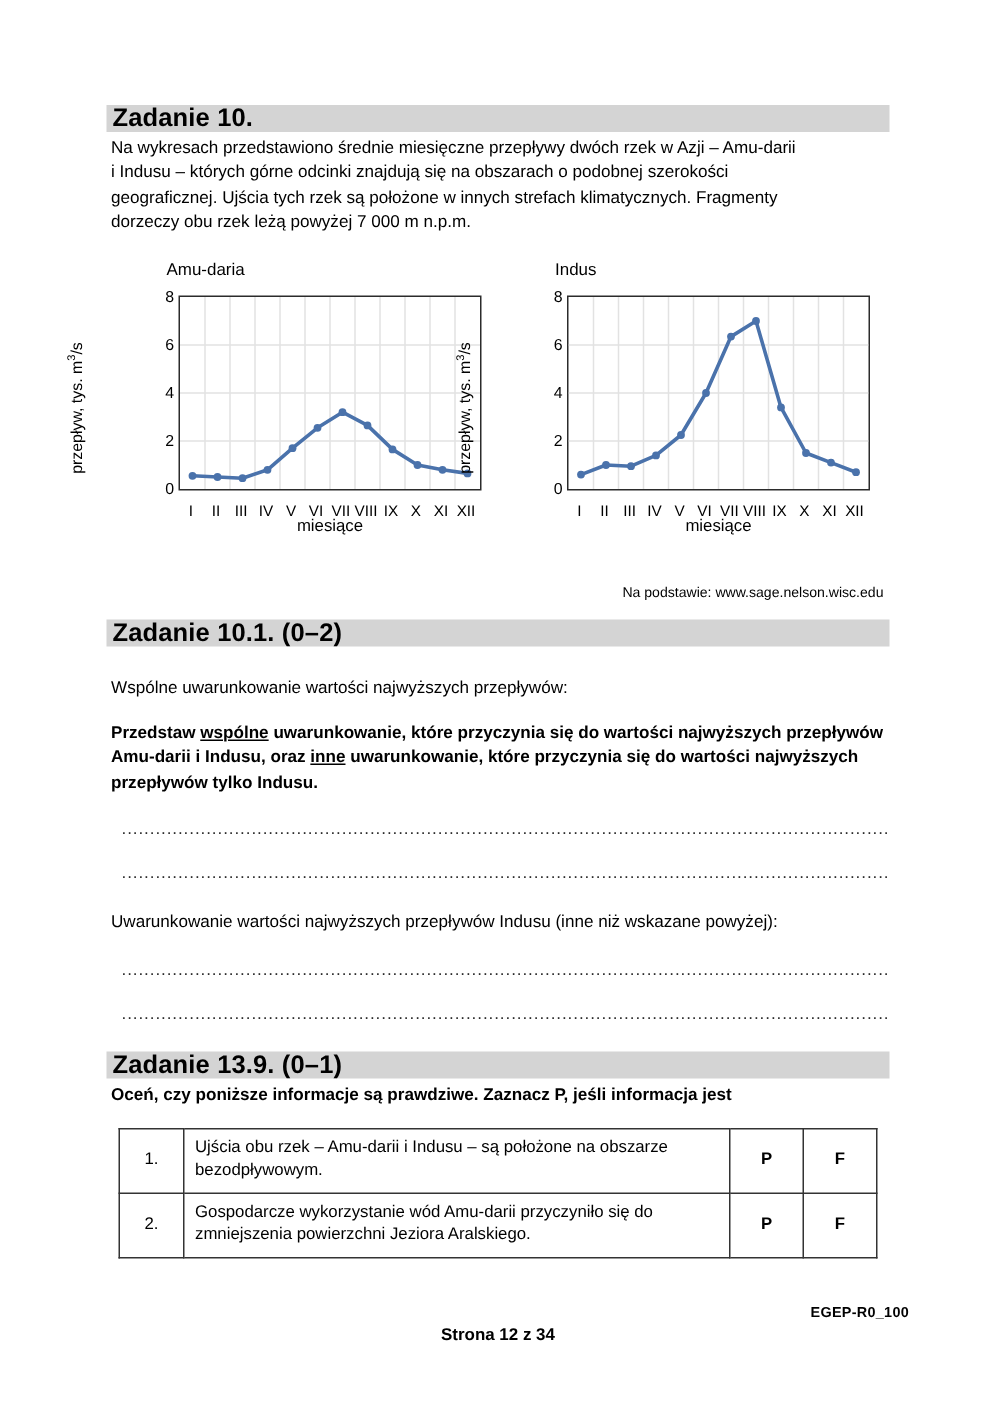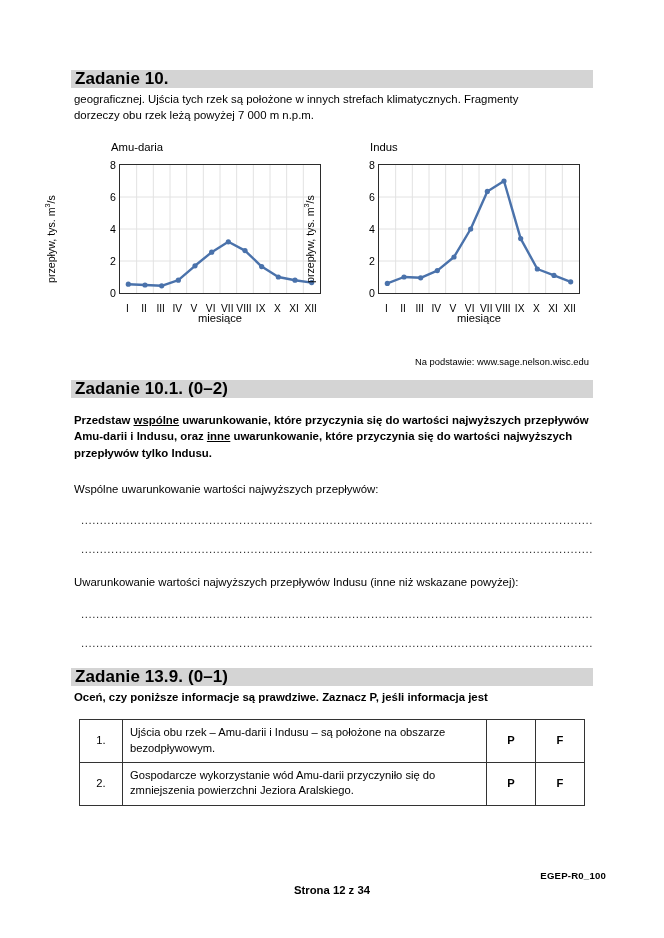--- a/index.html
+++ b/index.html
@@ -197,20 +197,22 @@
 </style>
 </head>
 <body>
 
 <div class="page">
   <div class="content">
 
     <div class="task-bar">Zadanie 10.</div>
 
     <div class="para">
+      <div>Na wykresach przedstawiono średnie miesięczne przepływy dwóch rzek w Azji – Amu-darii</div>
+      <div>i Indusu – których górne odcinki znajdują się na obszarach o podobnej szerokości</div>
       <div>geograficznej. Ujścia tych rzek są położone w innych strefach klimatycznych. Fragmenty</div>
       <div>dorzeczy obu rzek leżą powyżej 7 000 m n.p.m.</div>
     </div>
 
     <div class="charts">
 
       <div class="chart left">
         <div class="chart-title">Amu-daria</div>
         <div class="plot-wrap">
           <div class="ylabel"><span>przepływ, tys. m</span><sup>3</sup><span>/s</span></div>
@@ -335,23 +337,23 @@
           <div class="xlabel">miesiące</div>
         </div>
       </div>
     </div>
 
     <div class="source">Na podstawie: www.sage.nelson.wisc.edu</div>
 
     <div class="task-bar" style="margin-top:13px">Zadanie 10.1. (0–2)</div>
 
 
+    <div class="para" style="margin-top:20px">Wspólne uwarunkowanie wartości najwyższych przepływów:</div>
+
     <div class="para bold" style="margin-top:14px"><span>Przedstaw </span><span class="u">wspólne</span><span> uwarunkowanie, które przyczynia się do wartości najwyższych przepływów Amu-darii i Indusu, oraz </span><span class="u">inne</span><span> uwarunkowanie, które przyczynia się do wartości najwyższych przepływów tylko Indusu.</span></div>
-
-    <div class="para" style="margin-top:20px">Wspólne uwarunkowanie wartości najwyższych przepływów:</div>
 
     <div class="dots">.............................................................................................................................................................</div>
     <div class="dots">.............................................................................................................................................................</div>
 
     <div class="para" style="margin-top:19px">Uwarunkowanie wartości najwyższych przepływów Indusu (inne niż wskazane powyżej):</div>
 
     <div class="dots">.............................................................................................................................................................</div>
     <div class="dots">.............................................................................................................................................................</div>
 
     <div class="task-bar" style="margin-top:19px">Zadanie 13.9. (0–1)</div>

